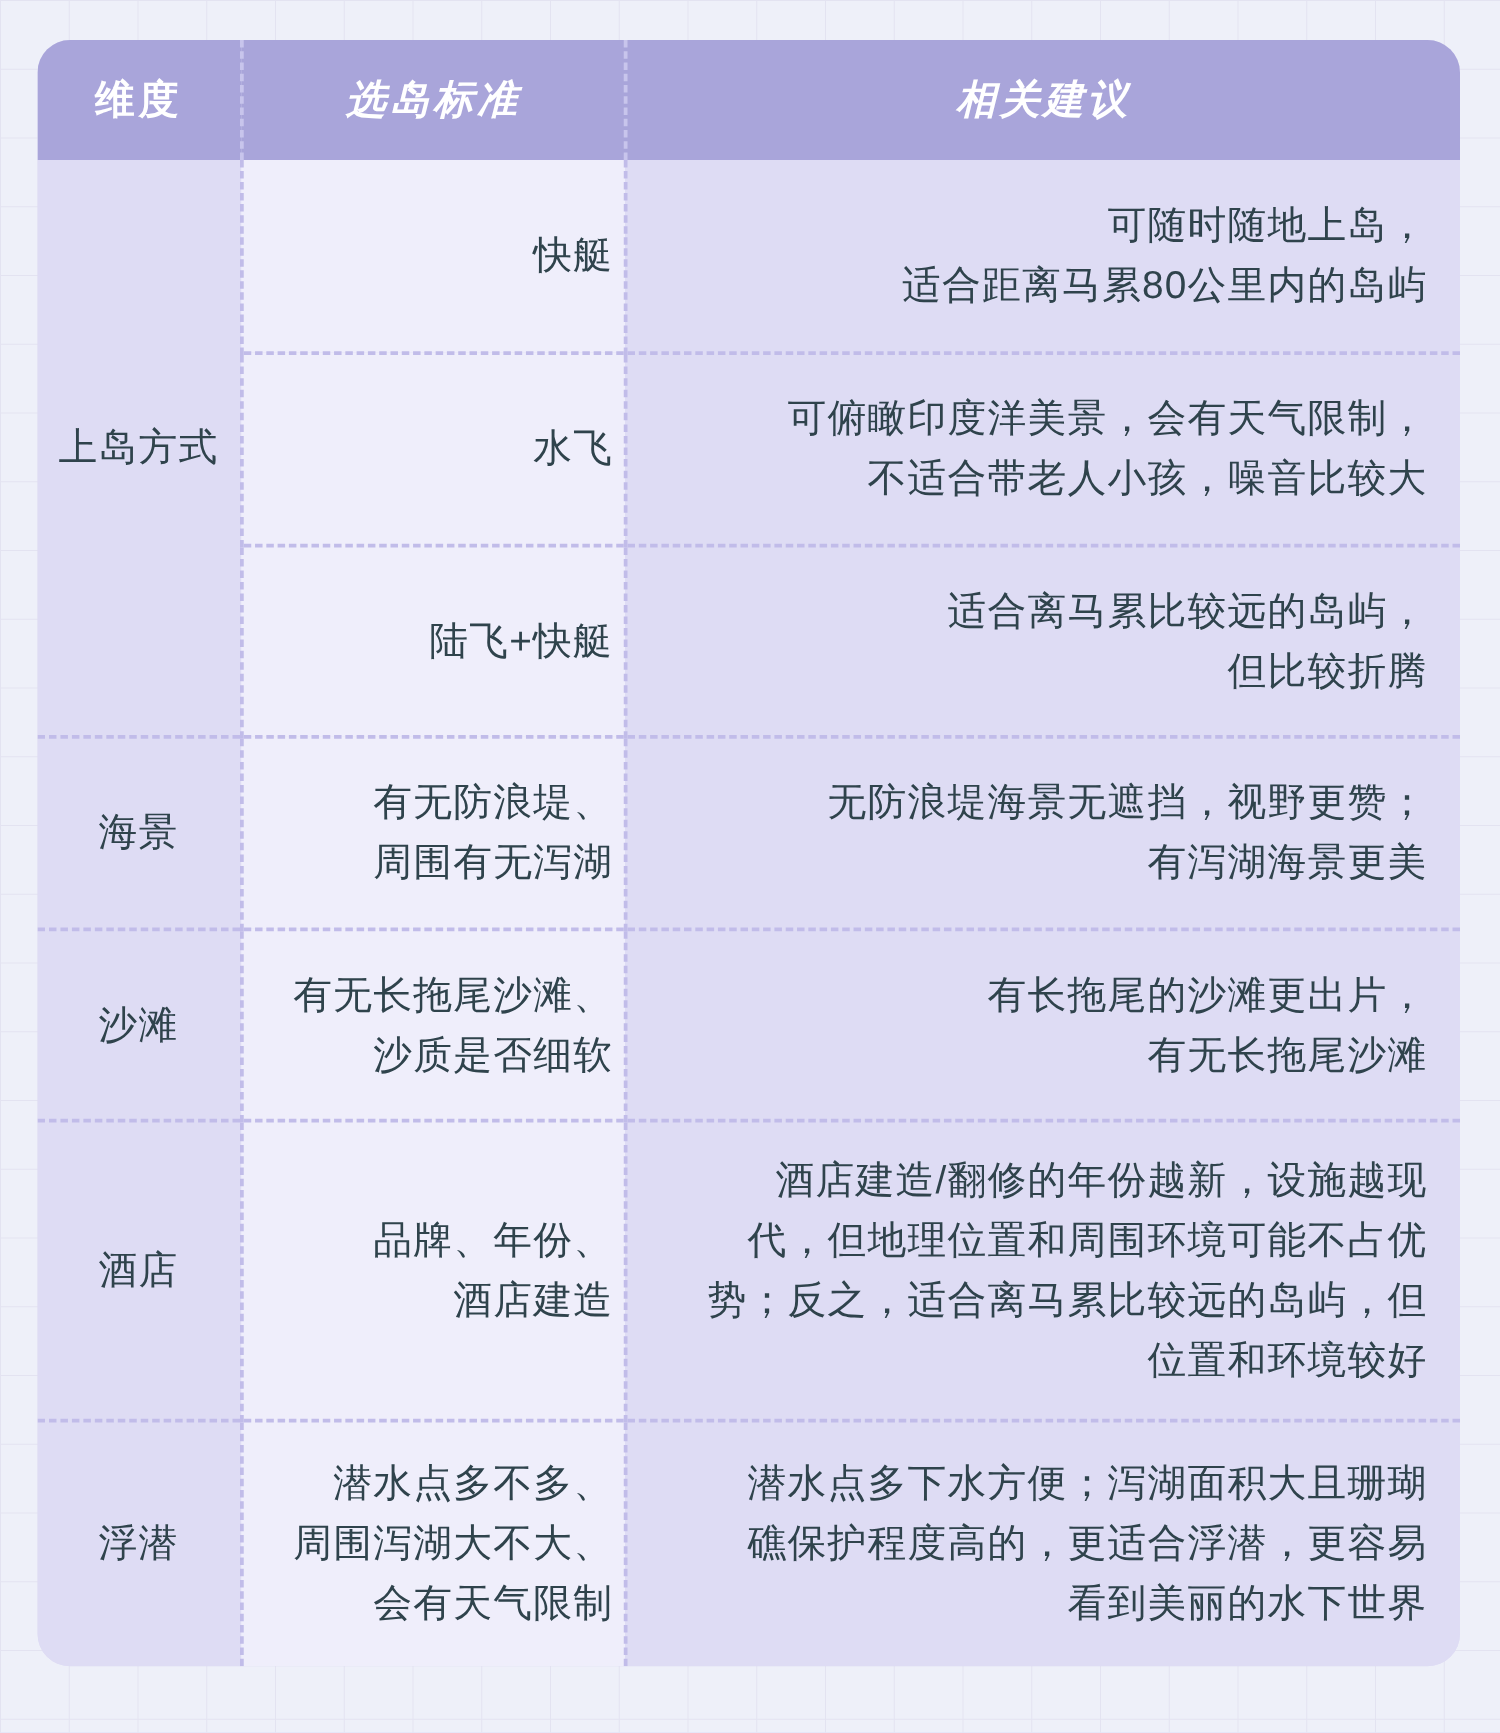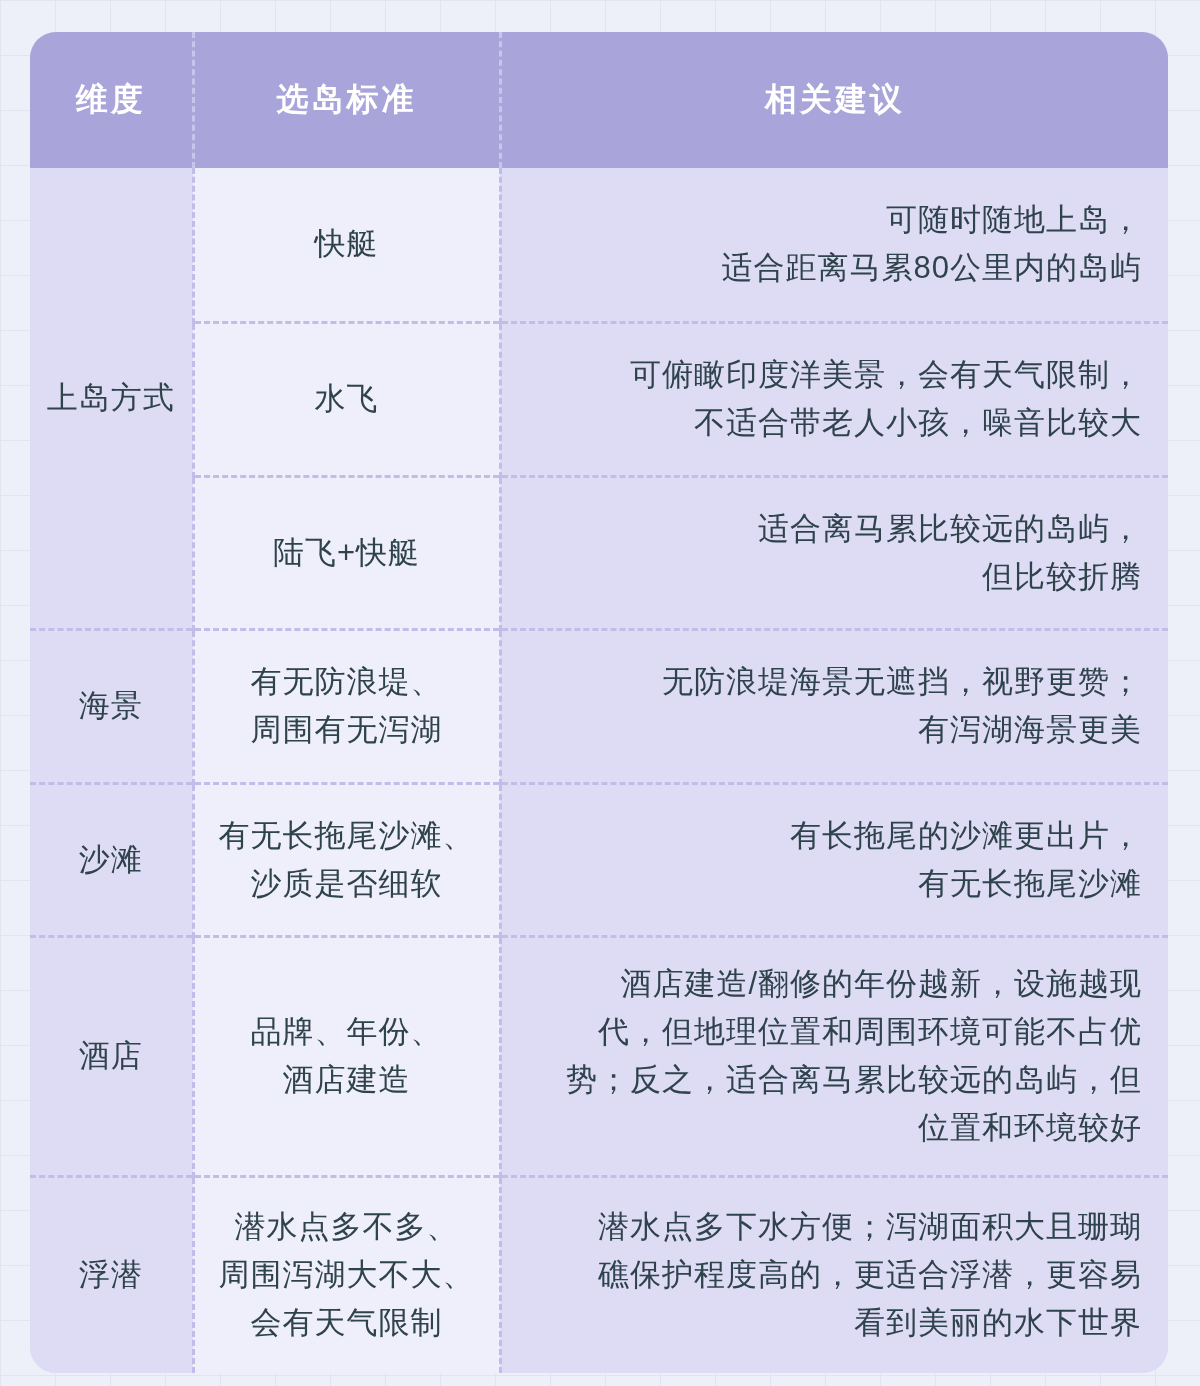--- a/index.html
+++ b/index.html
@@ -28,36 +28,36 @@
   }
   .table-card{
     position:absolute;left:30px;top:32px;width:1138px;
     background:var(--cell-dark);
     border-radius:26px;
     overflow:hidden;
   }
   table{width:100%;border-collapse:collapse;table-layout:fixed;}
   col.c1{width:163px;}
   col.c2{width:307px;}
-  thead tr{height:136px;}
+  thead tr{height:96px;}
   th{
     background:var(--header-bg);
     color:var(--header-text);
     font-size:32px;font-weight:bold;letter-spacing:3px;
     text-align:center;vertical-align:middle;
   }
-  th.c2,th.c3{border-left:3px dashed var(--dash-head);}
+  th.c2,th.c3{border-left:3px dashed var(--dash-head);font-style:italic;}
   td{
     color:var(--text);
     font-size:31px;line-height:48px;font-weight:500;letter-spacing:1px;
     vertical-align:middle;white-space:pre-line;
     background:var(--cell-dark);
   }
   td.c1,td.c2{text-align:center;padding:0 8px;}
-  td.c2{background:var(--cell-light);}
+  td.c2{background:var(--cell-light);text-align:right;}
   td.c3{text-align:right;padding:0 26px 0 34px;}
   td.c2,td.c3{border-left:3px dashed var(--dash-body);}
   tbody tr:not(:first-child) td{border-top:3px dashed var(--dash-body);}
   tr.h154{height:154px;}
   tr.h153{height:153px;}
   tr.h240{height:240px;}
   tr.h197{height:197px;}
 </style>
 </head>
 <body>

